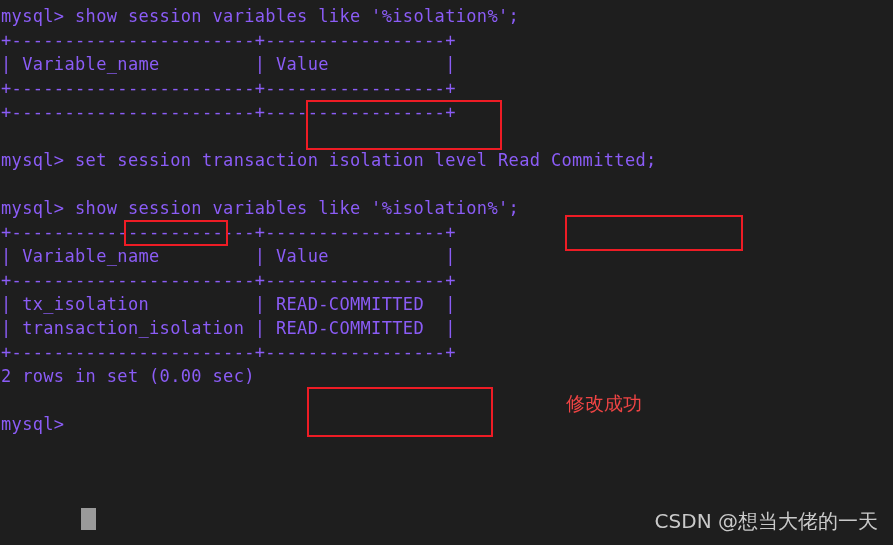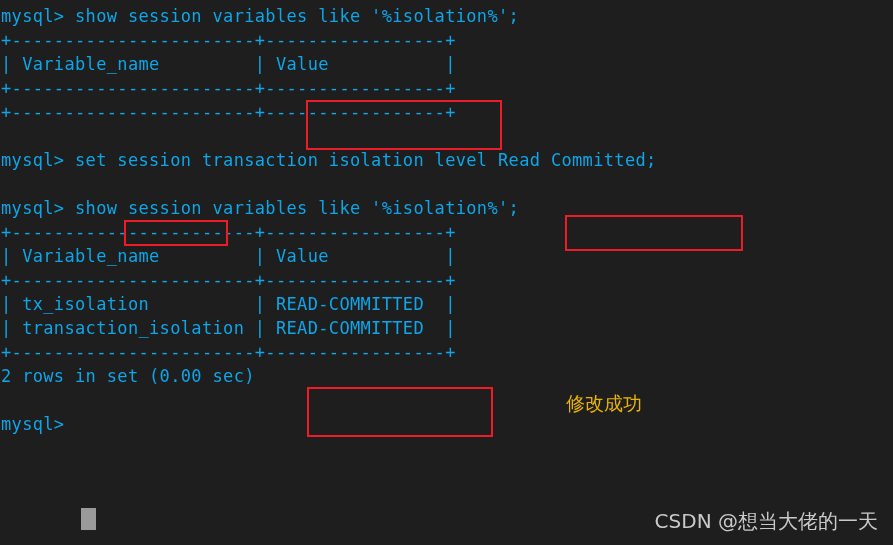--- a/index.html
+++ b/index.html
@@ -23,21 +23,21 @@
     position: absolute;
     left: 0;
     top: 4px;
     width: 893px;
   }
   .line {
     height: 24px;
     white-space: pre;
     padding-left: 1px;
     letter-spacing: 0.02em;
-    color: #0ea5e9;
+    color: #8b5cf6;
   }
   .line.blank {
     color: transparent;
   }
   
   .redbox {
     position: absolute;
     border: 2px solid #ee1c25;
     box-sizing: border-box;
     pointer-events: none;
@@ -68,21 +68,21 @@
     height: 50px;
   }
   
   #annotation-success {
     position: absolute;
     left: 566px;
     top: 391px;
     font-family: "DejaVu Sans", "Liberation Sans", sans-serif;
     font-size: 19px;
     line-height: 24px;
-    color: #eab308;
+    color: #ef4444;
     white-space: pre;
   }
   
   #cursor {
     position: absolute;
     left: 81px;
     top: 508px;
     width: 15px;
     height: 22px;
     background: #9a9a9a;

